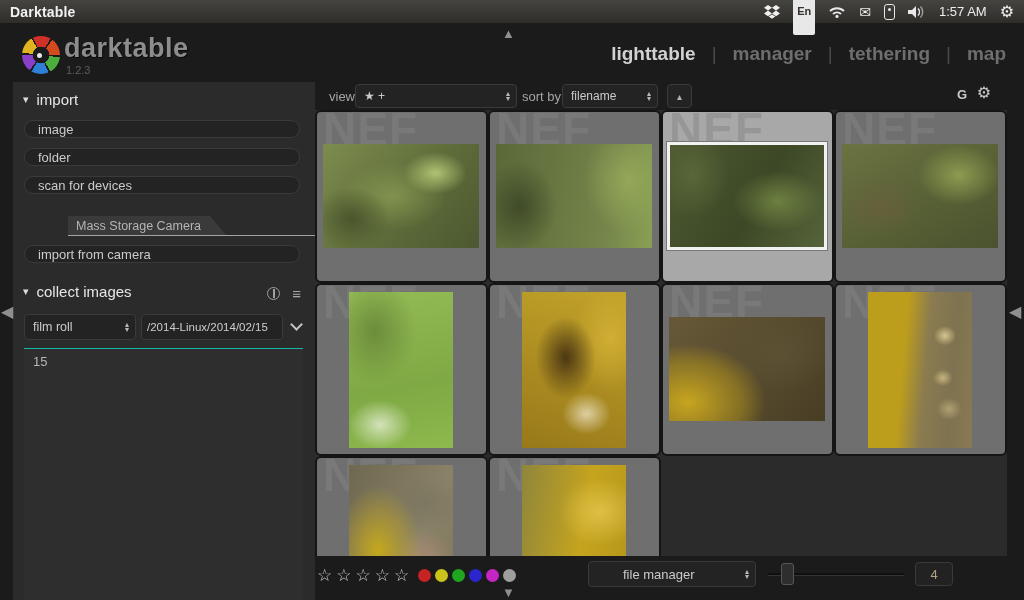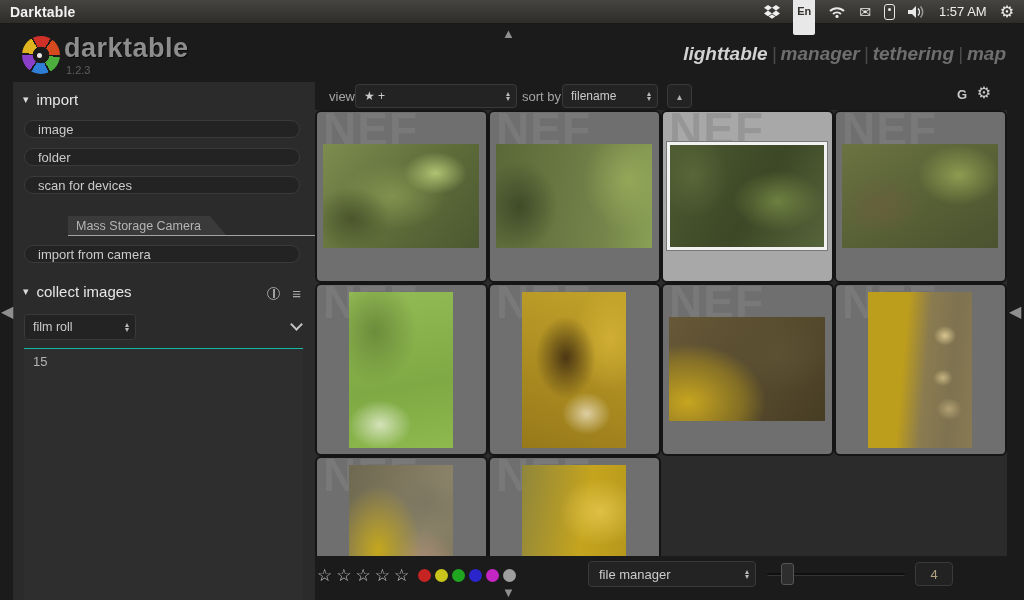--- a/index.html
+++ b/index.html
@@ -33,21 +33,21 @@
         #4cae3c 122deg 175deg, #1b1b1b 175deg 182deg,
         #2f7fd6 182deg 235deg, #1b1b1b 235deg 242deg,
         #8a3fc9 242deg 295deg, #1b1b1b 295deg 302deg,
         #e0b41e 302deg 355deg, #1b1b1b 355deg 360deg); }
   .logo:after { content:""; position:absolute; left:15px; top:17px; width:5px; height:5px;
     border-radius:50%; background:#e8e8e8; }
   .app-name { position:absolute; left:64px; top:8px; font-size:27px; font-weight:bold;
     color:#8d8d8d; text-shadow:1px 1px 0 #0a0a0a; letter-spacing:.5px; }
   .app-version { position:absolute; left:66px; top:39px; font-size:11px; color:#5e5e5e; }
   .view-tabs { position:absolute; right:18px; top:18px; display:flex; align-items:baseline;
-    gap:4px; font-size:19px; font-weight:bold;font-style:italic; }
+    gap:16px; font-size:19px; font-weight:bold; }
   .view-tab { color:#6e6e6e; cursor:default; }
   .view-tab.active { color:#d2d2d2; }
   .tab-sep { color:#4a4a4a; font-weight:normal; }
 
   
   .edge-arrow { position:absolute; color:#8f8f8f; font-size:13px; line-height:1; z-index:5; }
   .arrow-top    { left:502px; top:27px; }
   .arrow-bottom { left:502px; top:586px; }
   .arrow-left   { left:1px;  top:304px; font-size:16px; }
   .arrow-right  { left:1009px; top:304px; font-size:16px; }
@@ -122,21 +122,21 @@
   .p7{background:radial-gradient(100px 75px at 12% 82%,rgba(205,170,30,.95),rgba(175,145,28,.5) 55%,rgba(175,145,28,0) 78%),radial-gradient(70px 50px at 70% 35%,rgba(95,85,55,.6),rgba(95,85,55,0) 75%),linear-gradient(130deg,#665838,#52472b 70%,#473d24);}
   .p8{background:radial-gradient(16px 14px at 74% 28%,rgba(225,205,150,.9),rgba(225,205,150,0) 70%),radial-gradient(14px 12px at 72% 55%,rgba(215,195,140,.8),rgba(215,195,140,0) 70%),radial-gradient(18px 16px at 78% 75%,rgba(200,180,130,.7),rgba(200,180,130,0) 70%),linear-gradient(95deg,#bd9d1c 0 35%,#8a7b50 55%,#7e7250 78%,#887a52);}
   .p9{background:radial-gradient(60px 90px at 28% 55%,rgba(200,170,25,.95),rgba(200,170,25,0) 72%),radial-gradient(45px 55px at 72% 68%,rgba(205,150,130,.6),rgba(205,150,130,0) 75%),radial-gradient(50px 40px at 75% 25%,rgba(120,115,95,.7),rgba(120,115,95,0) 70%),linear-gradient(115deg,#6e6850,#8a8268 60%,#7c745c);}
   .p10{background:radial-gradient(45px 40px at 38% 78%,rgba(80,58,18,.9),rgba(80,58,18,0) 72%),radial-gradient(55px 45px at 75% 30%,rgba(230,200,80,.8),rgba(230,200,80,0) 75%),linear-gradient(100deg,#8f863c,#c5a41e 55%,#b3951a);}
 
   
   .bottom-bar { position:absolute; left:315px; top:556px; width:692px; height:44px; background:#1b1b1b; }
   .stars { position:absolute; left:2px; top:9px; display:flex; gap:4px; color:#c8c8c8; font-size:17px; }
   .dots { position:absolute; left:103px; top:13px; display:flex; gap:4px; }
   .dot { width:13px; height:13px; border-radius:50%; }
-  .mode-dd { position:absolute; left:273px; top:5px; width:168px; height:26px; font-size:13px; }
+  .mode-dd { position:absolute; left:273px; top:5px; width:168px; height:26px; font-size:13px;padding-left:24px; }
   .slider { position:absolute; left:452px; top:17px; width:138px; height:3px;
     background:#101010; border-bottom:1px solid #333; border-radius:2px; }
   .slider-handle { position:absolute; left:14px; top:-10px; width:13px; height:22px;
     background:#2e2e2e; border:1px solid #565656; border-radius:3px; }
   .zoom-box { position:absolute; left:600px; top:6px; width:38px; height:24px; background:#222;
     border:1px solid #3a3a3a; border-radius:4px; color:#b3a383; font-size:13px;
     display:flex; align-items:center; justify-content:center; }
 </style>
 </head>
 <body>
@@ -211,20 +211,21 @@
       <span class="hamburger">≡</span>
     </div>
 
     <div class="dd filmroll-dd">
       <span class="dd-label">film roll</span>
       <span class="updown">
         <i>▴</i>
         <i>▾</i>
       </span>
     </div>
+    <div class="rule-field">/2014-Linux/2014/02/15</div>
     <div class="chev-btn">
         <span class="chev"></span>
       </div>
 
     <div class="result-list">
       <div class="result-item">15</div>
     </div>
   </div>
 
   <div class="center-toolbar">

